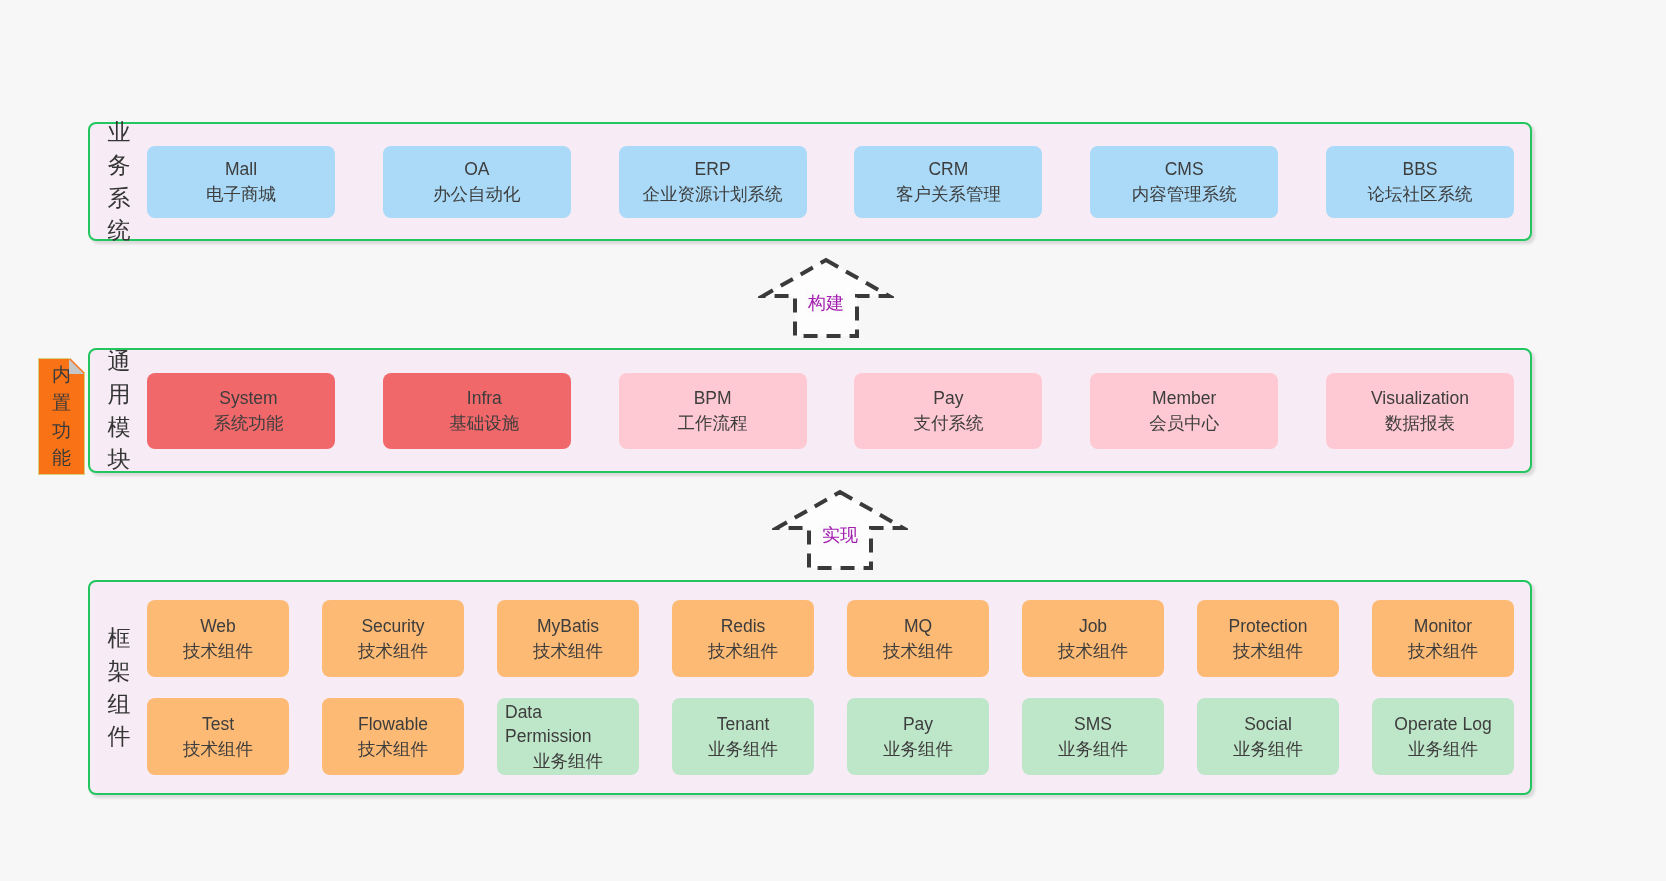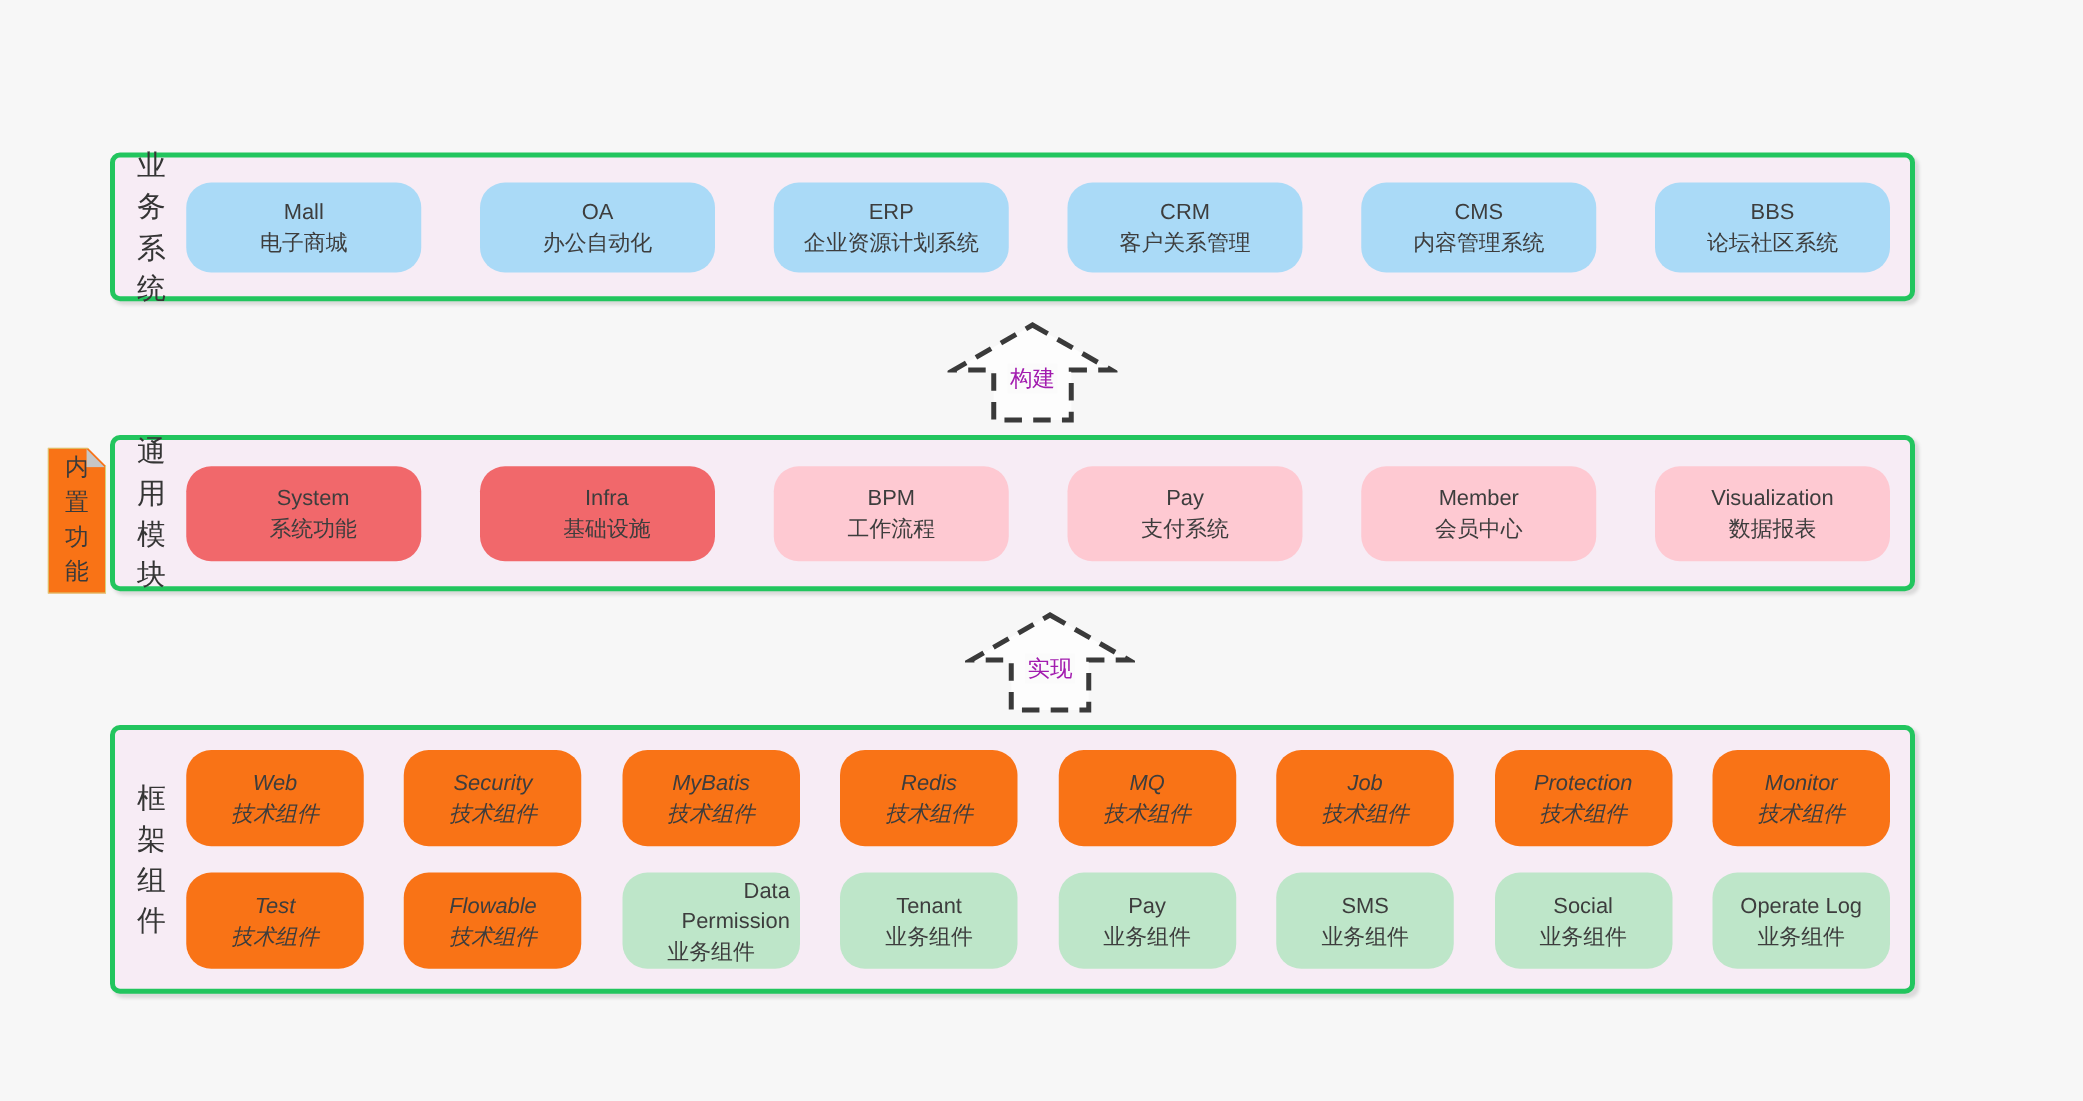--- a/index.html
+++ b/index.html
@@ -10,21 +10,21 @@
     color:#3d3d3d;
     position:relative;
     overflow:hidden;
   }
   .stage{position:absolute;inset:0;}
 
   
   .panel{
     position:absolute;
     background:#f7ecf5;
-    border:4px solid #22c55e;
+    border:2px solid #22c55e;
     border-radius:8px;
     box-shadow:3px 3px 3px rgba(0,0,0,0.12);
     display:flex;
     align-items:center;
     box-sizing:border-box;
   }
   .side-label{
     width:26px;
     margin:0 15px 0 16px;
     font-size:23px;
@@ -44,39 +44,39 @@
   .boxes-grid{
     flex:1;
     display:grid;
     grid-template-columns:repeat(8,142px);
     justify-content:space-between;
     row-gap:21px;
     align-content:center;
     margin-right:16px;
   }
   .box{
-    border-radius:20px;
+    border-radius:8px;
     display:flex;
     flex-direction:column;
     justify-content:center;
     align-items:center;
-    text-align:right;
+    text-align:left;
     font-size:17.5px;
     line-height:1.38;
     padding:2px 8px;
     box-sizing:border-box;
   }
   .box .en{white-space:pre-wrap;}
   .w188{width:188px;height:72px;}
   .h76{height:76px;}
   .h77{height:77px;}
   .box[data-variant="blue"]{background:#aadaf7;}
   .box[data-variant="red"]{background:#f1686b;padding-left:23px;}
   .box[data-variant="pink"]{background:#fec9d2;}
-  .box[data-variant="green"]{background:#f97316;font-style:italic;}
+  .box[data-variant="green"]{background:#fdba74;}
   .box[data-variant="lightgreen"]{background:#bee6c9;}
 
   
   .arrow{position:absolute;width:136px;height:86px;}
   .arrow svg{display:block;width:100%;height:100%;}
   .arrow-label{
     position:absolute;
     left:50%;top:56%;
     transform:translate(-50%,-50%);
     background:#fbfbfb;

